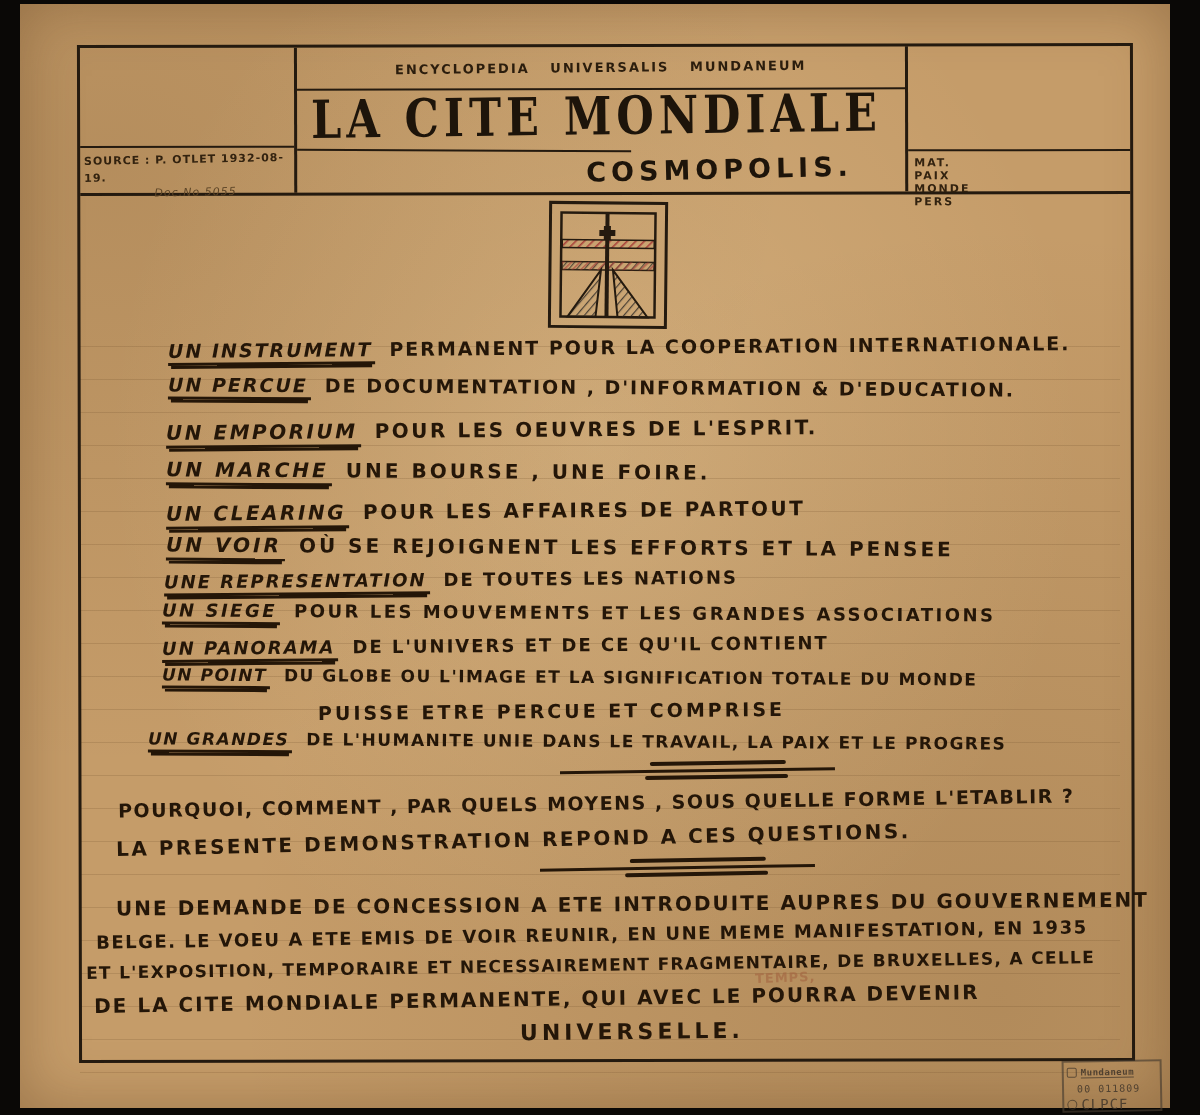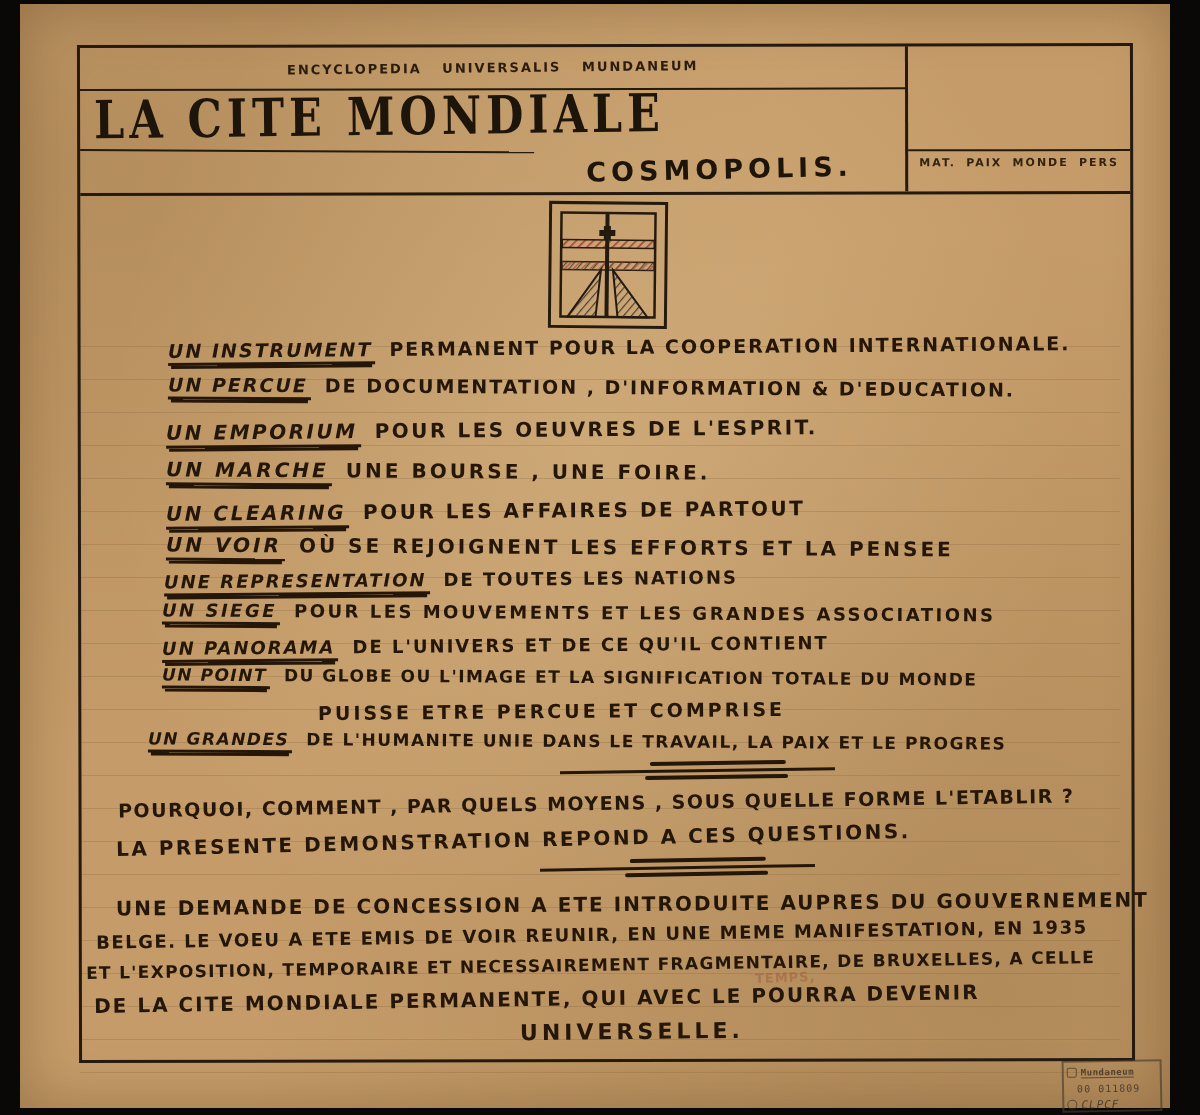--- a/index.html
+++ b/index.html
@@ -34,21 +34,21 @@
     display:flex;align-items:center;justify-content:center;}
   .series-text{font-size:13px;font-weight:bold;letter-spacing:2px;word-spacing:14px;transform:rotate(-0.5deg);color:#2b1d0d;}
   .title-row{position:absolute;left:0;top:43px;width:100%;height:58px;display:flex;align-items:center;}
   .main-title{font-family:"DejaVu Serif", serif;font-weight:bold;font-size:43px;letter-spacing:5px;
     transform:scaleY(1.22) rotate(-0.5deg);transform-origin:left center;margin-left:14px;color:#1d140a;white-space:nowrap;}
   .subtitle-row{position:absolute;left:0;top:101px;width:100%;height:47px;}
   .subtitle-rule{position:absolute;left:0;top:0;width:55%;border-top:2px solid #241a0f;transform:rotate(0.4deg);transform-origin:left center;}
   .subtitle{position:absolute;right:52px;top:6px;font-size:27px;font-weight:bold;letter-spacing:5px;transform:rotate(-1.2deg);color:#1d140a;}
   .mh-right{width:222px;position:relative;}
   .mh-right .divider{position:absolute;left:0;top:103px;width:100%;border-top:2px solid #241a0f;}
-  .index-row{position:absolute;left:0;top:110px;width:100%;display:flex;justify-content:space-around;padding:0 6px;}
+  .index-row{position:absolute;left:0;top:110px;width:100%;display:flex;justify-content:space-around;padding:0 6px;flex-direction:column;}
   .index-label{font-size:11px;font-weight:bold;letter-spacing:2px;color:#32220f;}
 
   
   .emblem{position:absolute;left:528px;top:196px;width:122px;height:132px;transform:rotate(0.6deg);}
 
   
   .def-line{position:absolute;white-space:nowrap;font-weight:bold;color:#241608;}
   .lead{font-style:italic;display:inline-block;border-bottom:3px solid #241608;padding:0 3px 1px 0;
     box-shadow:0 6px 0 -3px #241608;margin-right:14px;}
   .rest{display:inline-block;}
@@ -61,40 +61,47 @@
   .q-line,.b-line{position:absolute;white-space:nowrap;font-weight:bold;color:#241608;}
 
   .pencil-note{position:absolute;font-size:13px;font-weight:bold;letter-spacing:1px;color:rgba(160,95,60,0.55);transform:rotate(-2deg);}
 
   
   .stamp{position:absolute;left:1042px;top:1056px;width:100px;height:52px;border:2px solid rgba(70,60,48,0.65);
     color:rgba(60,50,40,0.82);font-family:"DejaVu Sans Mono", monospace;transform:rotate(-1deg);padding:2px 3px;}
   .stamp-row{display:flex;align-items:center;gap:4px;height:16px;}
   .stamp-org{font-size:9px;font-weight:bold;border-bottom:1px solid rgba(60,50,40,0.7);letter-spacing:0.5px;}
   .stamp-number{font-size:10px;letter-spacing:1px;margin-left:10px;}
-  .stamp-code{font-size:11px;letter-spacing:1px;font-style:italic;}
+  .stamp-code{font-size:14px;letter-spacing:1px;}
   .stamp-glyph{display:inline-block;width:10px;height:10px;border:1.5px solid rgba(60,50,40,0.7);border-radius:50%;}
   .stamp-glyph.square{border-radius:2px;}
 
   
   .rot-a{transform:rotate(-0.5deg);}
   .rot-b{transform:rotate(0.35deg);}
   .rot-c{transform:rotate(-0.9deg);}
   .rot-e{transform:rotate(-1.3deg);}
 </style>
 </head>
 <body>
 
 <div class="scan">
   <div class="paper">
     <div class="guides"></div>
 
     <div class="frame">
 
       <div class="masthead">
+        <div class="mh-left">
+          <div class="divider"></div>
+          <div class="source-block">
+            <div class="source-line">SOURCE : P. OTLET   1932-08-19.</div>
+            <div class="doc-number">Doc.No 5055</div>
+          </div>
+        </div>
         <div class="mh-center">
           <div class="series-row">
             <span class="series-text">ENCYCLOPEDIA  UNIVERSALIS  MUNDANEUM</span>
           </div>
           <div class="title-row">
             <span class="main-title">LA CITE MONDIALE</span>
           </div>
           <div class="subtitle-row">
             <div class="subtitle-rule"></div>
             <span class="subtitle">COSMOPOLIS.</span>

